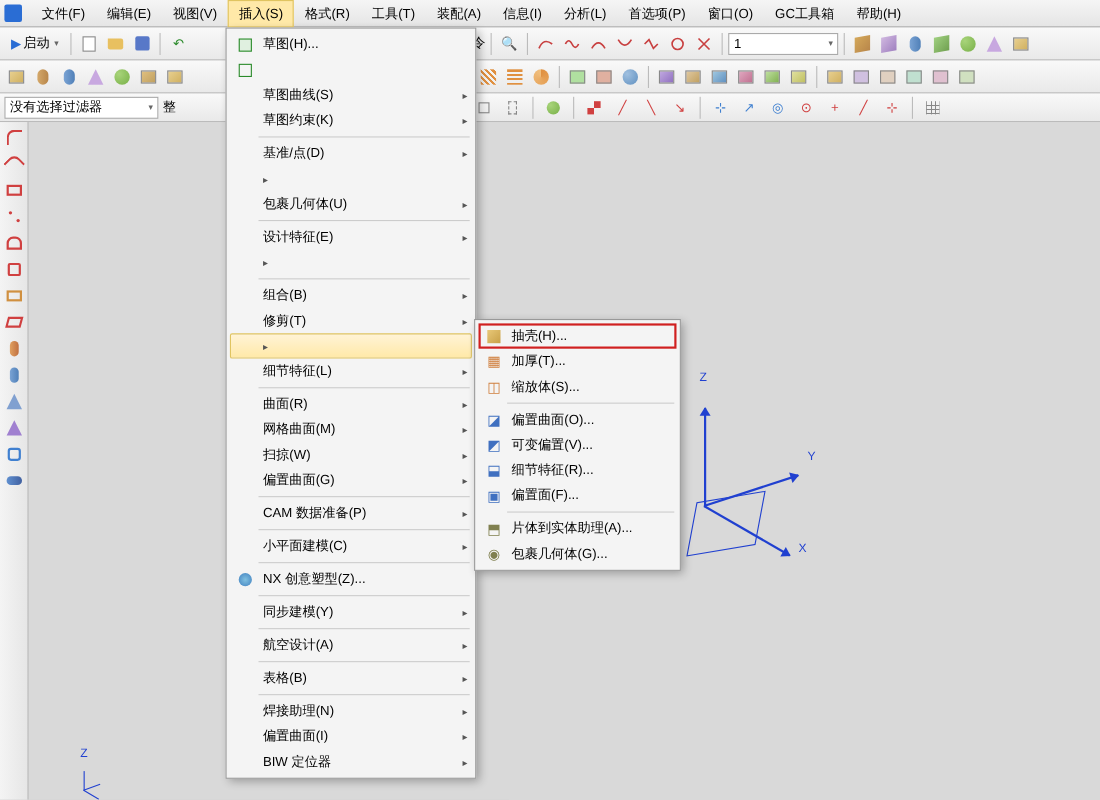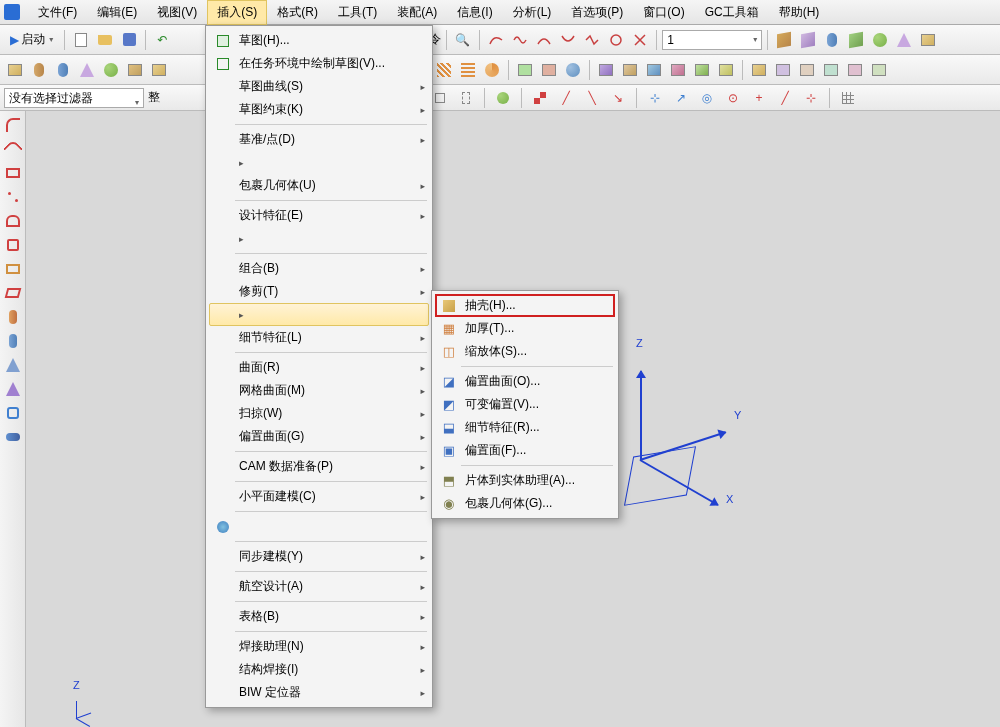--- a/index.html
+++ b/index.html
@@ -20,21 +20,21 @@
 .ico { width:16px; height:16px; }
 .shape { width:22px; height:22px; display:flex; align-items:center; justify-content:center; }
 .cube { width:14px; height:14px; background:linear-gradient(135deg,#d4a85a,#b8864a); transform:skewY(-10deg); }
 .cyl { width:10px; height:14px; background:linear-gradient(90deg,#7aa3d4,#5080b8); border-radius:5px; }
 .cone { width:0; height:0; border-left:7px solid transparent; border-right:7px solid transparent; border-bottom:14px solid #c8a8e0; }
 .sphere { width:14px; height:14px; background:radial-gradient(circle at 30% 30%,#a8d47a,#78b048); border-radius:50%; }
 .box3d { width:14px; height:12px; border:1px solid #888; background:linear-gradient(135deg,#e8d090,#d0b060); }
 
 
 .filterbar { height:26px; background:linear-gradient(#f9f9f9,#e9e9e9); display:flex; align-items:center; border-bottom:1px solid #bbb; padding:0 4px; gap:4px; }
-.filter-drop { width:140px; height:20px; border:1px solid #aaa; background:#fff; padding:0 4px; display:flex; align-items:flex-end; justify-content:space-between; font-size:11px; }
+.filter-drop { width:140px; height:20px; border:1px solid #aaa; background:#fff; padding:0 4px; display:flex; align-items:center; justify-content:space-between; font-size:11px; }
 
 
 .workspace { position:absolute; top:111px; left:0; right:0; bottom:0; background:#d9d9d9; }
 .left-tools { position:absolute; top:0; left:0; width:26px; background:linear-gradient(90deg,#f4f4f4,#e6e6e6); border-right:1px solid #bbb; height:100%; display:flex; flex-direction:column; align-items:center; padding-top:4px; gap:4px; }
 .lt-btn { width:20px; height:20px; display:flex; align-items:center; justify-content:center; }
 .curve-red { width:14px; height:14px; border:2px solid #d04040; border-radius:50% 0 0 0; border-right:none; border-bottom:none; }
 .rect-red { width:14px; height:10px; border:2px solid #d04040; }
 .dots-red { width:14px; height:14px; position:relative; }
 .dots-red::before,.dots-red::after { content:""; position:absolute; width:3px; height:3px; background:#d04040; border-radius:50%; }
 .dots-red::before { top:2px; left:2px; } .dots-red::after { bottom:2px; right:2px; }
@@ -392,21 +392,20 @@
     <div class="dd-item">
       <div class="dd-icon">
         <div style="width:12px;height:12px;border:1px solid #2a8a2a;background:#e0f0e0;"></div>
       </div>
       <span class="dd-label">草图(H)...</span>
     </div>
     <div class="dd-item">
       <div class="dd-icon">
         <div style="width:12px;height:12px;border:1px solid #2a8a2a;"></div>
       </div>
-      <span class="dd-label">在任务环境中绘制草图(V)...</span>
     </div>
     <div class="dd-item">
       <div class="dd-icon"></div>
       <span class="dd-label">草图曲线(S)</span>
       <span class="dd-arrow">▸</span>
     </div>
     <div class="dd-item">
       <div class="dd-icon"></div>
       <span class="dd-label">草图约束(K)</span>
       <span class="dd-arrow">▸</span>
@@ -487,20 +486,21 @@
     <div class="dd-item">
       <div class="dd-icon"></div>
       <span class="dd-label">小平面建模(C)</span>
       <span class="dd-arrow">▸</span>
     </div>
     <div class="dd-sep"></div>
     <div class="dd-item">
       <div class="dd-icon">
         <div style="width:12px;height:12px;background:radial-gradient(#80c0e0,#4080c0);border-radius:50%;"></div>
       </div>
+      <span class="dd-label">NX 创意塑型(Z)...</span>
     </div>
     <div class="dd-sep"></div>
     <div class="dd-item">
       <div class="dd-icon"></div>
       <span class="dd-label">同步建模(Y)</span>
       <span class="dd-arrow">▸</span>
     </div>
     <div class="dd-sep"></div>
     <div class="dd-item">
       <div class="dd-icon"></div>
@@ -514,21 +514,21 @@
       <span class="dd-arrow">▸</span>
     </div>
     <div class="dd-sep"></div>
     <div class="dd-item">
       <div class="dd-icon"></div>
       <span class="dd-label">焊接助理(N)</span>
       <span class="dd-arrow">▸</span>
     </div>
     <div class="dd-item">
       <div class="dd-icon"></div>
-      <span class="dd-label">结构焊接(I)</span>
+      <span class="dd-label">偏置曲面(I)</span>
       <span class="dd-arrow">▸</span>
     </div>
     <div class="dd-item">
       <div class="dd-icon"></div>
       <span class="dd-label">BIW 定位器</span>
       <span class="dd-arrow">▸</span>
     </div>
   </div>
 
 <div class="submenu" id="offset-sub">

